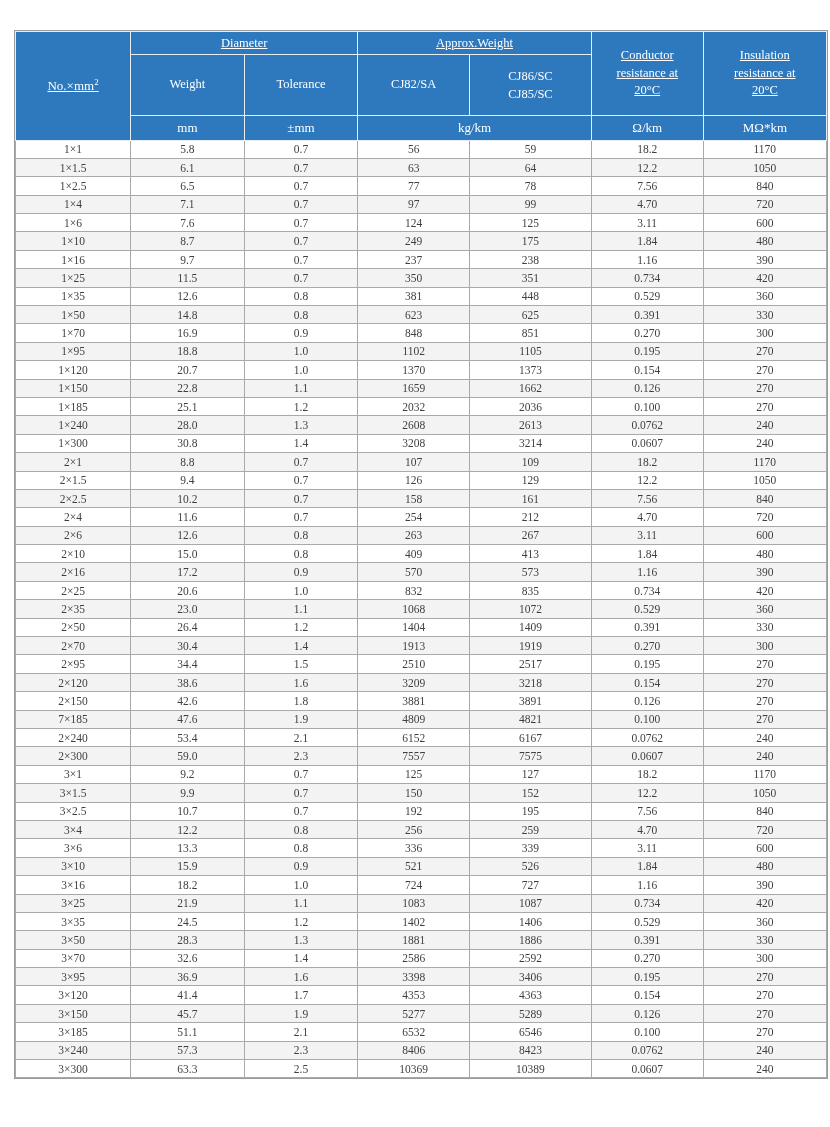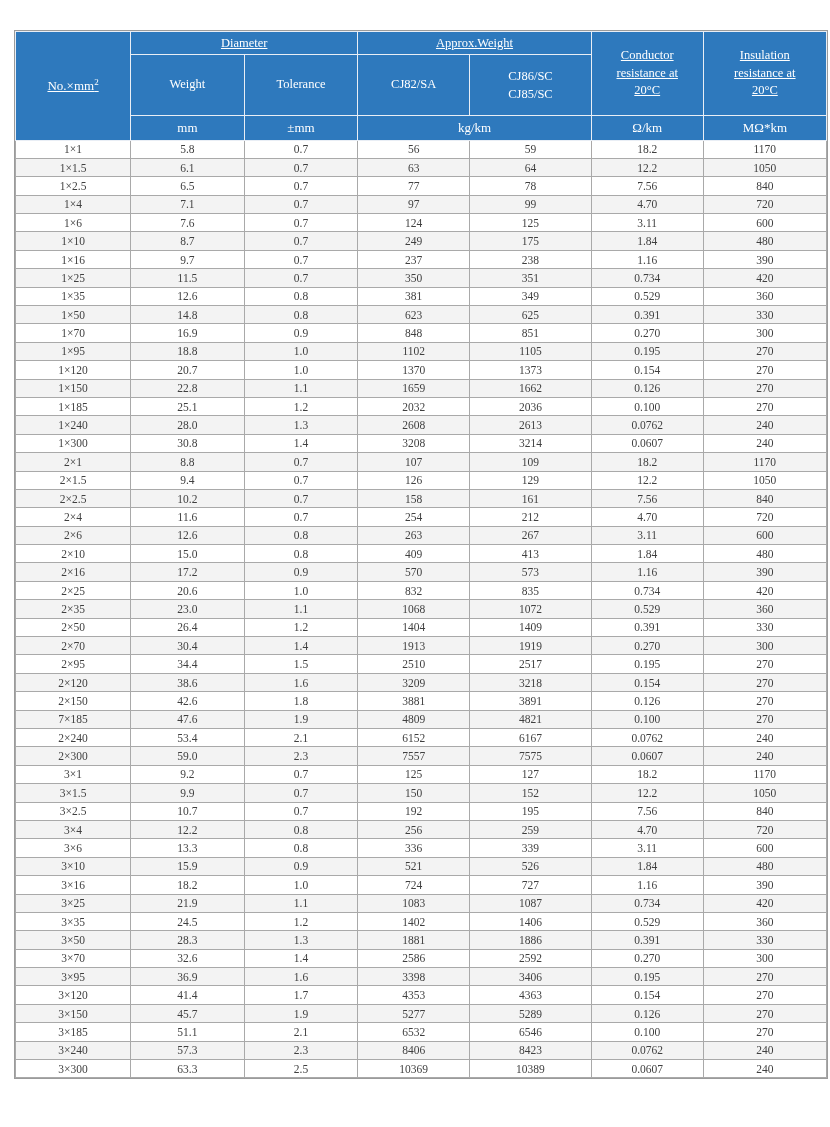--- a/index.html
+++ b/index.html
@@ -176,21 +176,21 @@
         <td>350</td>
         <td>351</td>
         <td>0.734</td>
         <td>420</td>
       </tr>
         <tr>
         <td>1×35</td>
         <td>12.6</td>
         <td>0.8</td>
         <td>381</td>
-        <td>349</td>
+        <td>448</td>
         <td>0.529</td>
         <td>360</td>
       </tr>
         <tr>
         <td>1×50</td>
         <td>14.8</td>
         <td>0.8</td>
         <td>623</td>
         <td>625</td>
         <td>0.391</td>

